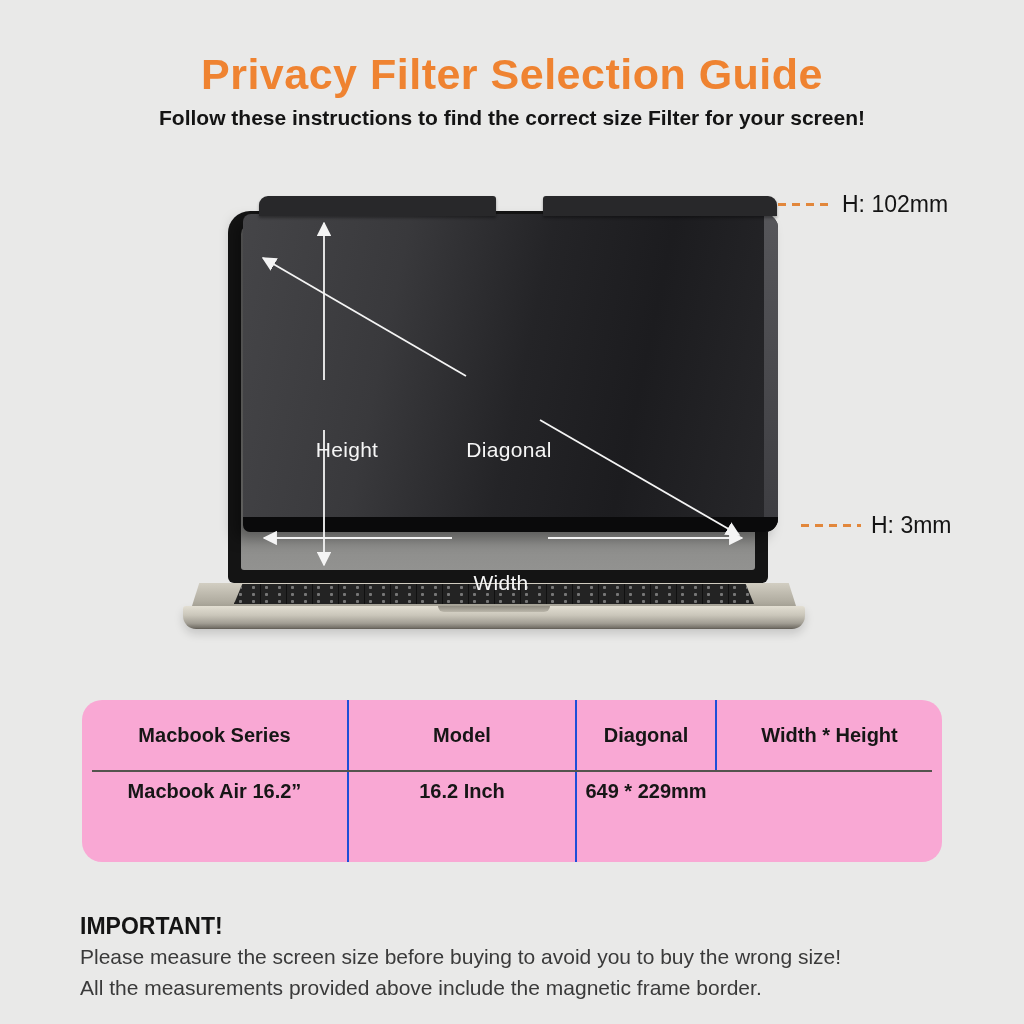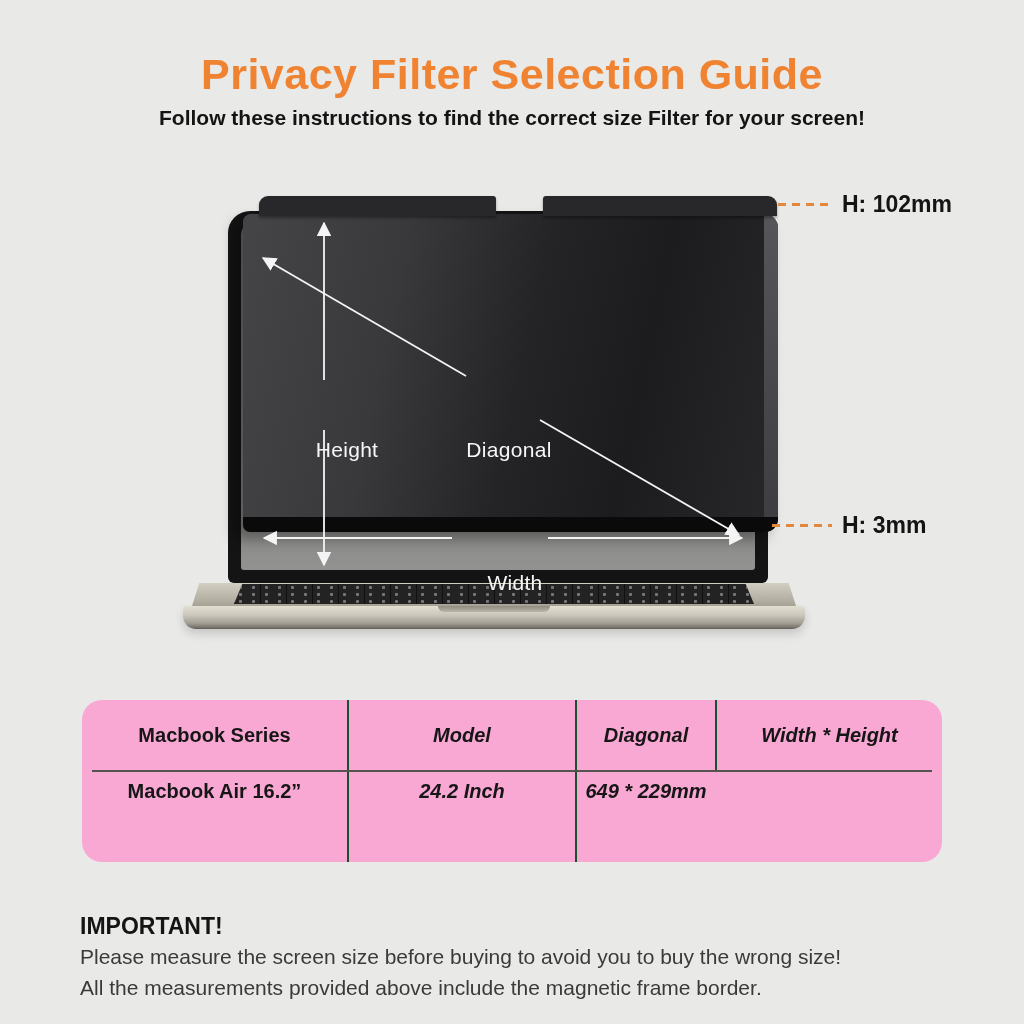--- a/index.html
+++ b/index.html
@@ -48,37 +48,37 @@
                 box-shadow:0 5px 10px rgba(0,0,0,0.15); }
   .trackpad-notch { position:absolute; left:255px; top:0; width:112px; height:6px;
                 background:linear-gradient(180deg,#8f8b81,#bab6aa); border-radius:0 0 6px 6px; }
 
   
   svg.arrows { position:absolute; left:0; top:0; width:1024px; height:1024px; pointer-events:none; }
   .mlabel { position:absolute; transform:translate(-50%,-50%); color:#f6f6f6;
             font-size:21px; font-weight:500; letter-spacing:0.3px; white-space:nowrap;margin-top:46px; }
   .lbl-height   { left:347px; top:404px; }
   .lbl-diagonal { left:509px; top:404px; }
-  .lbl-width    { left:515px; top:537px; }
+  .lbl-width    { left:501px; top:537px; }
 
   .annot { position:absolute; display:flex; align-items:center; white-space:nowrap; }
   .annot-top    { left:778px; top:192px; height:24px; }
-  .annot-bottom { left:772px; top:513px; height:24px;justify-content:space-between; }
+  .annot-bottom { left:801px; top:513px; height:24px;justify-content:space-between; }
   .dash { height:3px; background:repeating-linear-gradient(90deg,#e2873b 0 8px, transparent 8px 14px); margin-right:10px; }
   .annot-top .dash { width:54px; }
   .annot-bottom .dash { width:60px; }
-  .annot-text { font-size:23px; font-weight:700; color:#141414; }
+  .annot-text { font-size:23px; font-weight:400; color:#141414; }
 
   
   .spec-table { position:absolute; left:82px; top:700px; width:860px; height:162px;
                 background:#f9a8d4; border-radius:20px; overflow:hidden;
                 display:grid; grid-template-columns:265px 228px 140px 227px;
                 grid-template-rows:70px 92px; }
   .tcell { display:flex; justify-content:center; color:#161616; }
-  .tcell.vline { border-left:2px solid #14532d;font-style:italic; }
+  .tcell.vline { border-left:2px solid #1d4ed8; }
   .th { align-items:center; font-size:20px; font-weight:700; }
   .td { align-items:flex-start; padding-top:10px; font-size:20px; font-weight:700; }
   .hdivider { position:absolute; left:92px; top:770px; width:840px; height:2px; background:#54544e; }
 
   
   .footer { position:absolute; left:80px; top:913px; }
   .footer-heading { font-size:23px; font-weight:700; color:#141414; margin-bottom:1px; }
   .footer-line { font-size:21px; font-weight:400; color:#3a3a3a; line-height:31px; }
 </style>
 </head>
@@ -138,21 +138,21 @@
     <span class="dash"></span>
     <span class="annot-text">H: 3mm</span>
   </div>
 
   <div class="spec-table">
     <div class="tcell th">Macbook Series</div>
     <div class="tcell th vline">Model</div>
     <div class="tcell th vline">Diagonal</div>
     <div class="tcell th vline">Width * Height</div>
     <div class="tcell td">Macbook Air 16.2”</div>
-    <div class="tcell td vline">24.2 Inch</div>
+    <div class="tcell td vline">16.2 Inch</div>
     <div class="tcell td vline">649 * 229mm</div>
   </div>
   <div class="hdivider"></div>
 
   <div class="footer">
     <div class="footer-heading">IMPORTANT!</div>
     <div class="footer-line">Please measure the screen size before buying to avoid you to buy the wrong size!</div>
     <div class="footer-line">All the measurements provided above include the magnetic frame border.</div>
   </div>
 

